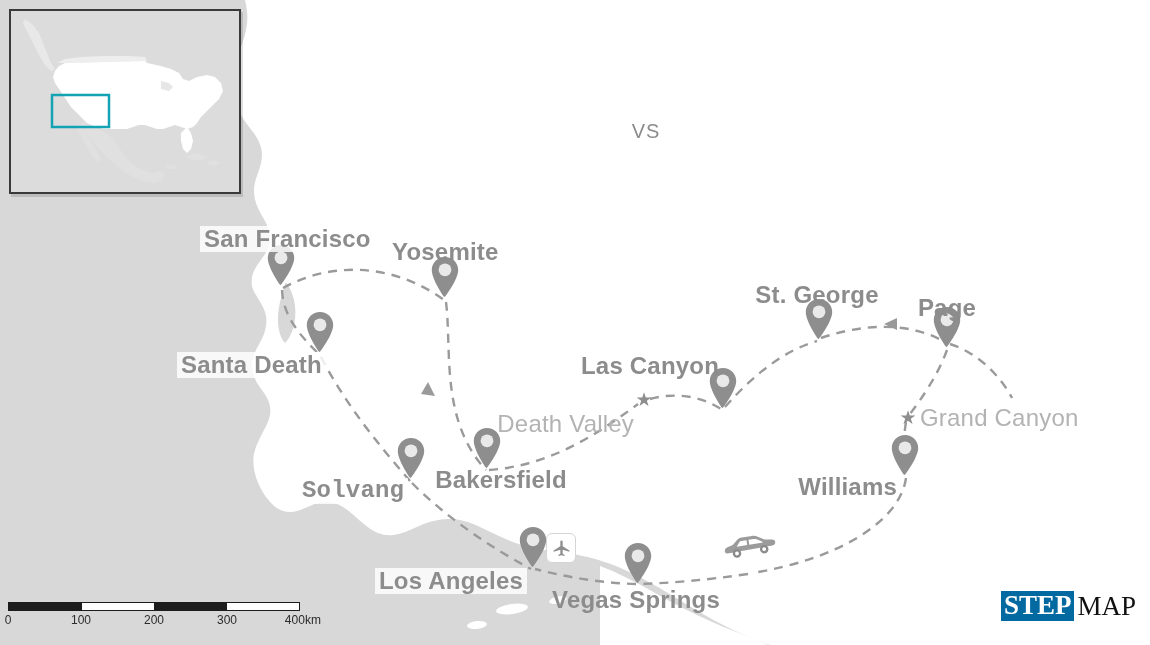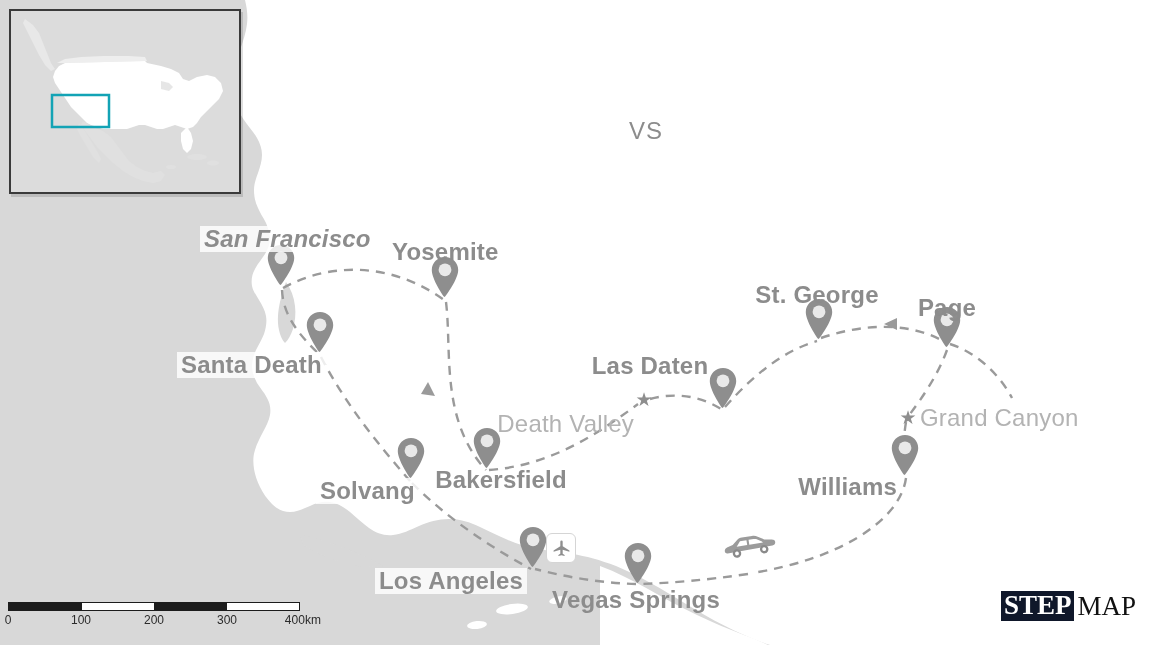--- a/index.html
+++ b/index.html
@@ -41,21 +41,21 @@
   }
   .map-label.plate{background:rgba(255,255,255,0.82);padding:1px 4px;}
   .map-label.light{color:#b3b3b3;font-weight:400;}
   .map-label.anchor-left{transform:translate(0,-50%);}
   .map-label.anchor-right{transform:translate(-100%,-50%);margin-top:25px;}
   .map-label.anchor-center{transform:translate(-50%,-50%);}
 
   
   #vs-title{
     position:absolute;left:646px;top:131px;transform:translate(-50%,-50%);
-    font-size:24px;color:#8c8c8c;font-weight:400;letter-spacing:1px;
+    font-size:20px;color:#8c8c8c;font-weight:400;letter-spacing:1px;
   }
 
   
   #inset{
     position:absolute;left:9px;top:9px;width:228px;height:181px;
     border:2px solid #3a3a3a;background:#dcdcdc;overflow:hidden;
     box-shadow:2px 3px 0 rgba(0,0,0,0.13);
   }
   #inset svg{display:block;width:100%;height:100%;}
 
@@ -79,21 +79,21 @@
     position:absolute;left:0;right:0;bottom:2px;text-align:center;
     font-size:11px;color:#4d4d4d;
   }
 
   
   #brand{
     position:absolute;right:14px;bottom:24px;
     font-family:"Liberation Serif","DejaVu Serif",serif;
     font-size:27px;line-height:1;display:flex;align-items:center;
   }
-  #brand .step{background:#0f172a;color:#ffffff;padding:1px 3px 2px 3px;font-weight:700;}
+  #brand .step{background:#0369a1;color:#ffffff;padding:1px 3px 2px 3px;font-weight:700;}
   #brand .map{color:#111111;padding-left:3px;font-weight:400;}
 </style>
 </head>
 <body>
 
 <div id="map-root">
 
   <svg id="basemap" viewBox="0 0 1150 645" preserveAspectRatio="none">
     <rect x="0" y="0" width="1150" height="645" fill="#d8d8d8"></rect>
 
@@ -195,56 +195,56 @@
 
     <polygon points="884,324 897,318 897,330" fill="#9a9a9a"></polygon>
     <polygon points="428,382 435,396 421,394" fill="#9a9a9a"></polygon>
   </svg>
 
   <div id="marker-layer">
       <div class="pin" style="left: 281px; top: 285px;"><svg viewBox="0 0 30 40" width="30" height="40" aria-hidden="true">
   <path fill="#8e8e8e" d="M15 0C7.6 0 1.8 5.8 1.8 13c0 9.2 11.1 25.4 12.1 26.6.3.4.9.4 1.2 0C16.1 38.4 28.2 22.2 28.2 13 28.2 5.8 22.4 0 15 0z"></path>
   <circle cx="15" cy="12.8" r="6.4" fill="#e9e9e9"></circle>
 </svg></div>
-      <div class="map-label plate anchor-left" style="left: 200px; top: 239px; font-style: italic;">San Francisco</div>
+      <div class="map-label plate anchor-left" style="left: 200px; top: 239px;">San Francisco</div>
       <div class="pin" style="left: 445px; top: 297px;"><svg viewBox="0 0 30 40" width="30" height="40" aria-hidden="true">
   <path fill="#8e8e8e" d="M15 0C7.6 0 1.8 5.8 1.8 13c0 9.2 11.1 25.4 12.1 26.6.3.4.9.4 1.2 0C16.1 38.4 28.2 22.2 28.2 13 28.2 5.8 22.4 0 15 0z"></path>
   <circle cx="15" cy="12.8" r="6.4" fill="#e9e9e9"></circle>
 </svg></div>
       <div class="map-label anchor-left" style="left: 392px; top: 252px;">Yosemite</div>
       <div class="pin" style="left: 320px; top: 352px;"><svg viewBox="0 0 30 40" width="30" height="40" aria-hidden="true">
   <path fill="#8e8e8e" d="M15 0C7.6 0 1.8 5.8 1.8 13c0 9.2 11.1 25.4 12.1 26.6.3.4.9.4 1.2 0C16.1 38.4 28.2 22.2 28.2 13 28.2 5.8 22.4 0 15 0z"></path>
   <circle cx="15" cy="12.8" r="6.4" fill="#e9e9e9"></circle>
 </svg></div>
       <div class="map-label plate anchor-left" style="left: 177px; top: 365px;">Santa Death</div>
       <div class="pin" style="left: 411px; top: 478px;"><svg viewBox="0 0 30 40" width="30" height="40" aria-hidden="true">
   <path fill="#8e8e8e" d="M15 0C7.6 0 1.8 5.8 1.8 13c0 9.2 11.1 25.4 12.1 26.6.3.4.9.4 1.2 0C16.1 38.4 28.2 22.2 28.2 13 28.2 5.8 22.4 0 15 0z"></path>
   <circle cx="15" cy="12.8" r="6.4" fill="#e9e9e9"></circle>
 </svg></div>
-      <div class="map-label plate anchor-left" style="left: 316px; top: 491px;">Solvang</div>
+      <div class="map-label plate anchor-left" style="left: 298px; top: 491px; font-family: Liberation Mono, monospace;">Solvang</div>
       <div class="pin" style="left: 487px; top: 468px;"><svg viewBox="0 0 30 40" width="30" height="40" aria-hidden="true">
   <path fill="#8e8e8e" d="M15 0C7.6 0 1.8 5.8 1.8 13c0 9.2 11.1 25.4 12.1 26.6.3.4.9.4 1.2 0C16.1 38.4 28.2 22.2 28.2 13 28.2 5.8 22.4 0 15 0z"></path>
   <circle cx="15" cy="12.8" r="6.4" fill="#e9e9e9"></circle>
 </svg></div>
       <div class="map-label anchor-center" style="left: 501px; top: 480px;">Bakersfield</div>
       <div class="pin" style="left: 533px; top: 567px;"><svg viewBox="0 0 30 40" width="30" height="40" aria-hidden="true">
   <path fill="#8e8e8e" d="M15 0C7.6 0 1.8 5.8 1.8 13c0 9.2 11.1 25.4 12.1 26.6.3.4.9.4 1.2 0C16.1 38.4 28.2 22.2 28.2 13 28.2 5.8 22.4 0 15 0z"></path>
   <circle cx="15" cy="12.8" r="6.4" fill="#e9e9e9"></circle>
 </svg></div>
       <div class="map-label plate anchor-left" style="left: 375px; top: 581px;">Los Angeles</div>
       <div class="pin" style="left: 638px; top: 583px;"><svg viewBox="0 0 30 40" width="30" height="40" aria-hidden="true">
   <path fill="#8e8e8e" d="M15 0C7.6 0 1.8 5.8 1.8 13c0 9.2 11.1 25.4 12.1 26.6.3.4.9.4 1.2 0C16.1 38.4 28.2 22.2 28.2 13 28.2 5.8 22.4 0 15 0z"></path>
   <circle cx="15" cy="12.8" r="6.4" fill="#e9e9e9"></circle>
 </svg></div>
       <div class="map-label anchor-center" style="left: 636px; top: 600px;">Vegas Springs</div>
       <div class="pin" style="left: 723px; top: 408px;"><svg viewBox="0 0 30 40" width="30" height="40" aria-hidden="true">
   <path fill="#8e8e8e" d="M15 0C7.6 0 1.8 5.8 1.8 13c0 9.2 11.1 25.4 12.1 26.6.3.4.9.4 1.2 0C16.1 38.4 28.2 22.2 28.2 13 28.2 5.8 22.4 0 15 0z"></path>
   <circle cx="15" cy="12.8" r="6.4" fill="#e9e9e9"></circle>
 </svg></div>
-      <div class="map-label anchor-center" style="left: 650px; top: 366px;">Las Daten</div>
+      <div class="map-label anchor-center" style="left: 650px; top: 366px;">Las Canyon</div>
       <div class="pin" style="left: 819px; top: 339px;"><svg viewBox="0 0 30 40" width="30" height="40" aria-hidden="true">
   <path fill="#8e8e8e" d="M15 0C7.6 0 1.8 5.8 1.8 13c0 9.2 11.1 25.4 12.1 26.6.3.4.9.4 1.2 0C16.1 38.4 28.2 22.2 28.2 13 28.2 5.8 22.4 0 15 0z"></path>
   <circle cx="15" cy="12.8" r="6.4" fill="#e9e9e9"></circle>
 </svg></div>
       <div class="map-label anchor-center" style="left: 817px; top: 295px;">St. George</div>
       <div class="pin" style="left: 947px; top: 347px;"><svg viewBox="0 0 30 40" width="30" height="40" aria-hidden="true">
   <path fill="#8e8e8e" d="M15 0C7.6 0 1.8 5.8 1.8 13c0 9.2 11.1 25.4 12.1 26.6.3.4.9.4 1.2 0C16.1 38.4 28.2 22.2 28.2 13 28.2 5.8 22.4 0 15 0z"></path>
   <circle cx="15" cy="12.8" r="6.4" fill="#e9e9e9"></circle>
 </svg></div>
       <div class="map-label anchor-center" style="left: 947px; top: 308px;">Page</div>

